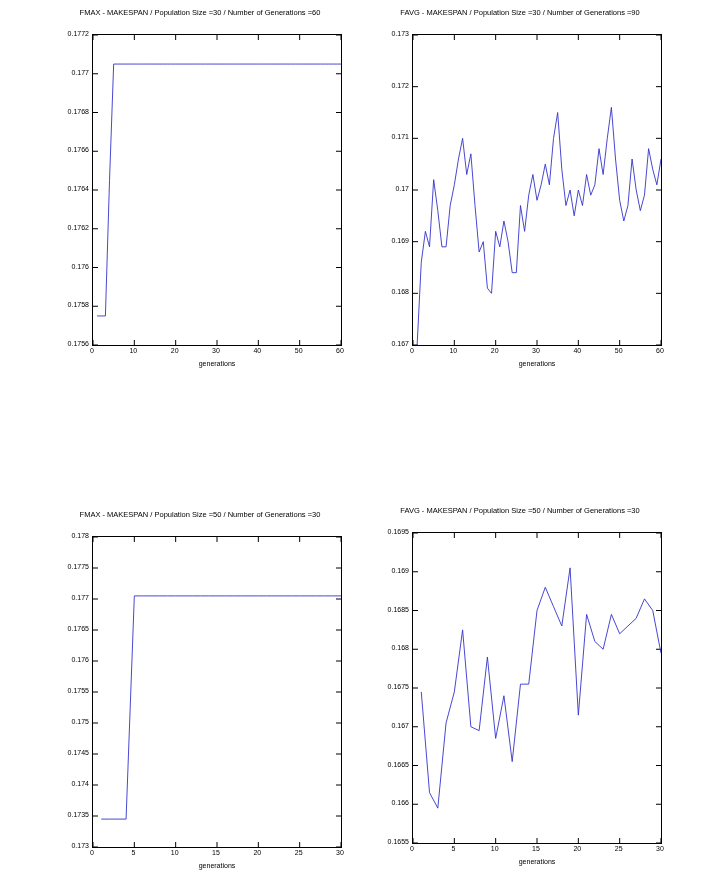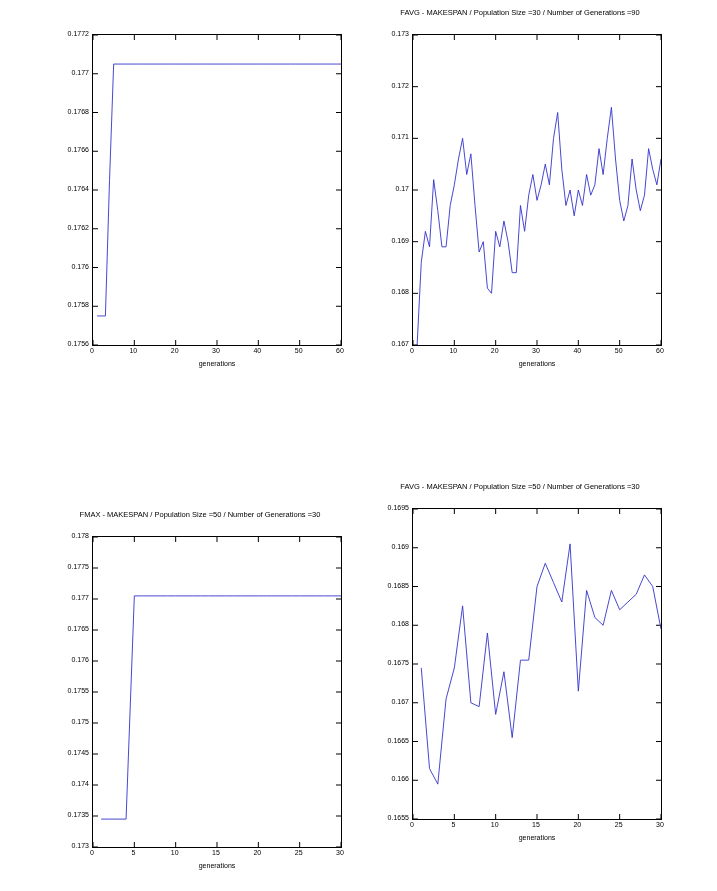--- a/index.html
+++ b/index.html
@@ -67,20 +67,21 @@
     text-align: center;
     font-size: 7px;
     line-height: 8px;
     white-space: nowrap;
   }
 </style>
 </head>
 <body>
 
 <div class="figure" style="left:50px; top:8px; width:300px; height:370px;">
+  <div class="fig-title">FMAX - MAKESPAN / Population Size =30 / Number of Generations =60</div>
   <div class="plot-box" style="left:42px; top:26px; width:250px; height:312px;" id="box0">
       <svg class="plot-svg" width="248" height="310">
         <line x1="0" x2="5" y1="310" y2="310" stroke="#000" stroke-width="1"></line>
         <line x1="248" x2="243" y1="310" y2="310" stroke="#000" stroke-width="1"></line>
         <line x1="0" x2="5" y1="271.24999999999864" y2="271.24999999999864" stroke="#000" stroke-width="1"></line>
         <line x1="248" x2="243" y1="271.24999999999864" y2="271.24999999999864" stroke="#000" stroke-width="1"></line>
         <line x1="0" x2="5" y1="232.5000000000027" y2="232.5000000000027" stroke="#000" stroke-width="1"></line>
         <line x1="248" x2="243" y1="232.5000000000027" y2="232.5000000000027" stroke="#000" stroke-width="1"></line>
         <line x1="0" x2="5" y1="193.75000000000134" y2="193.75000000000134" stroke="#000" stroke-width="1"></line>
         <line x1="248" x2="243" y1="193.75000000000134" y2="193.75000000000134" stroke="#000" stroke-width="1"></line>
@@ -239,21 +240,21 @@
     <div class="ytick-label" style="left: 0px; width: 39px; top: 26px;">0.178</div>
     <div class="xtick-label" style="left: 42px; top: 339px;">0</div>
     <div class="xtick-label" style="left: 83.3333px; top: 339px;">5</div>
     <div class="xtick-label" style="left: 124.667px; top: 339px;">10</div>
     <div class="xtick-label" style="left: 166px; top: 339px;">15</div>
     <div class="xtick-label" style="left: 207.333px; top: 339px;">20</div>
     <div class="xtick-label" style="left: 248.667px; top: 339px;">25</div>
     <div class="xtick-label" style="left: 290px; top: 339px;">30</div>
   </div>
 
-<div class="figure" style="left:370px; top:482px; width:300px; height:370px;">
+<div class="figure" style="left:370px; top:506px; width:300px; height:370px;">
   <div class="fig-title">FAVG - MAKESPAN / Population Size =50 / Number of Generations =30</div>
   <div class="plot-box" style="left:42px; top:26px; width:250px; height:312px;" id="box3">
       <svg class="plot-svg" width="248" height="310">
         <line x1="0" x2="5" y1="310" y2="310" stroke="#000" stroke-width="1"></line>
         <line x1="248" x2="243" y1="310" y2="310" stroke="#000" stroke-width="1"></line>
         <line x1="0" x2="5" y1="271.25" y2="271.25" stroke="#000" stroke-width="1"></line>
         <line x1="248" x2="243" y1="271.25" y2="271.25" stroke="#000" stroke-width="1"></line>
         <line x1="0" x2="5" y1="232.5" y2="232.5" stroke="#000" stroke-width="1"></line>
         <line x1="248" x2="243" y1="232.5" y2="232.5" stroke="#000" stroke-width="1"></line>
         <line x1="0" x2="5" y1="193.75" y2="193.75" stroke="#000" stroke-width="1"></line>

